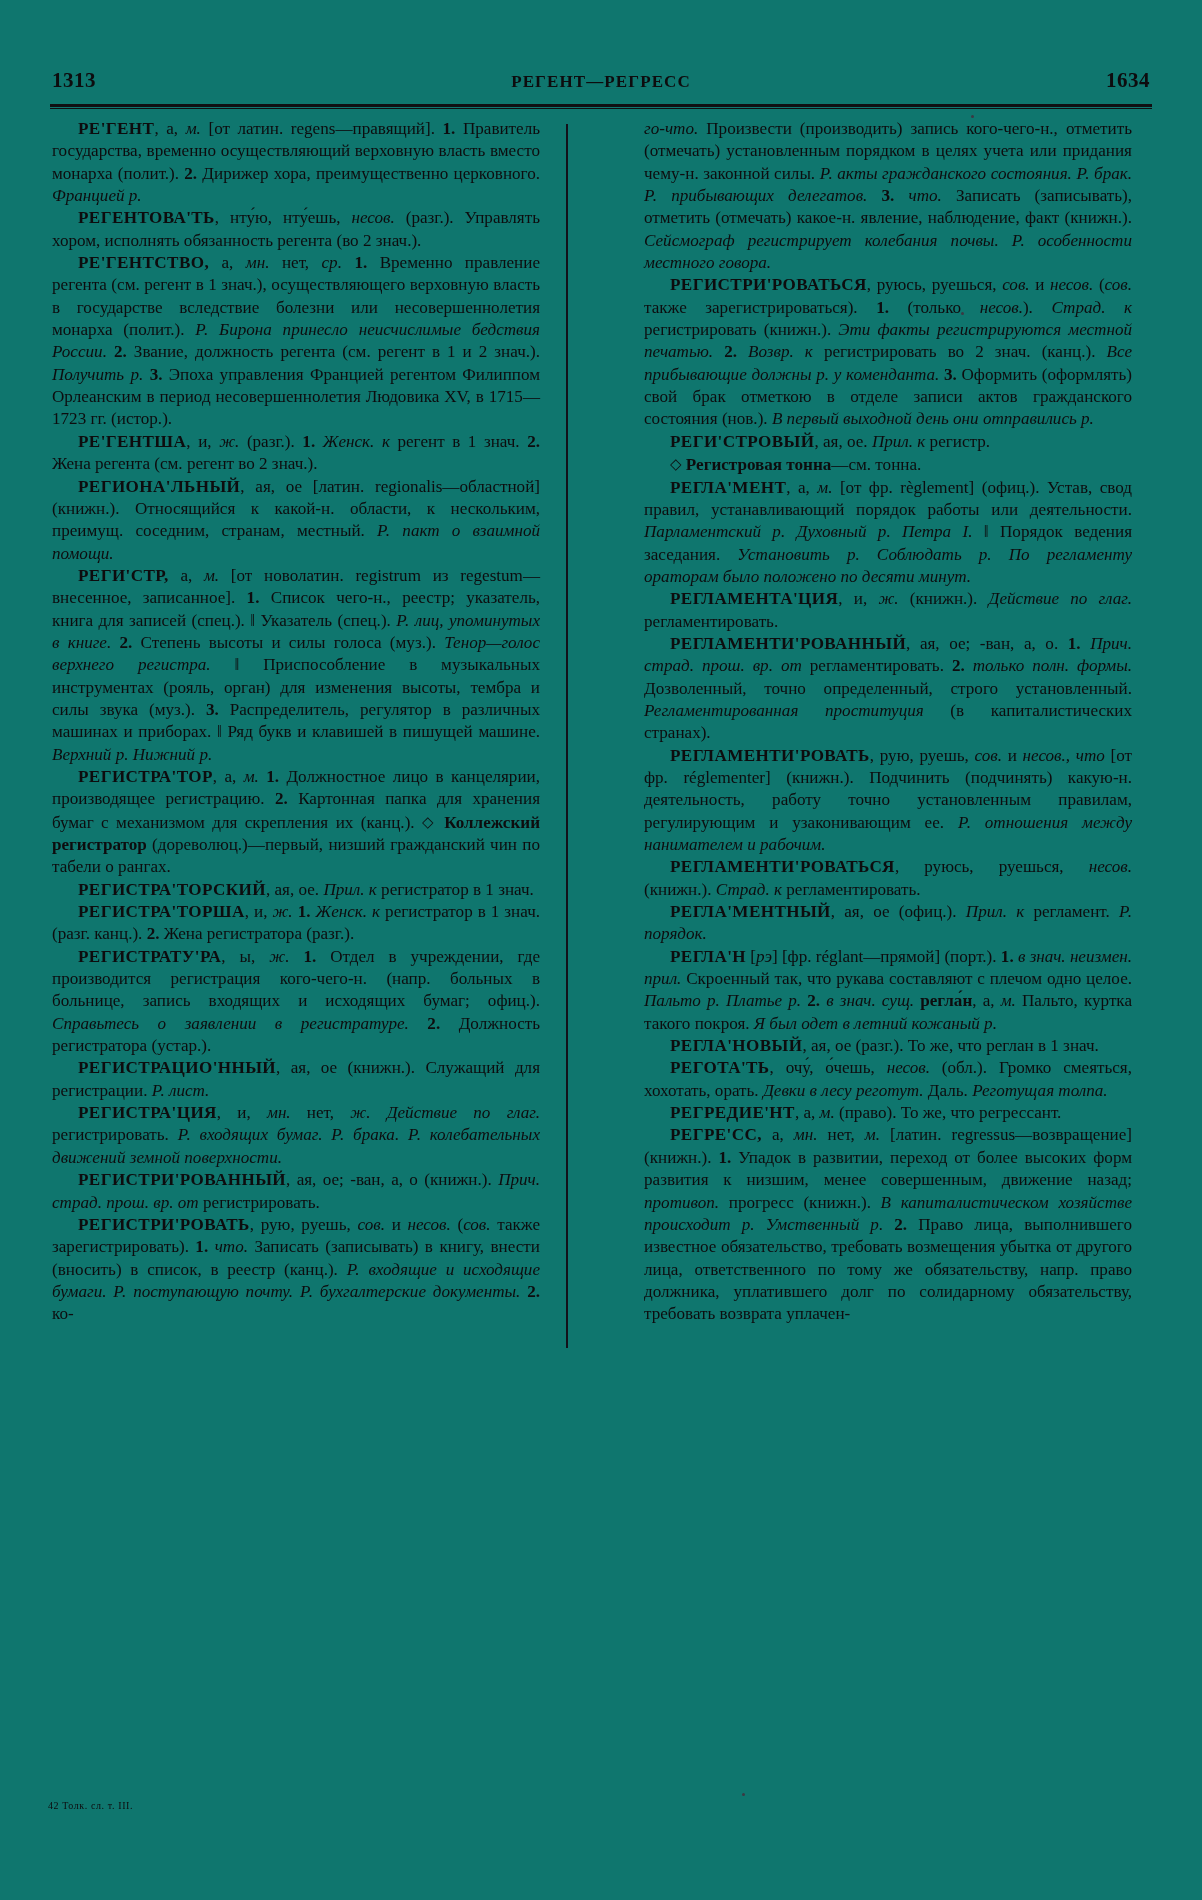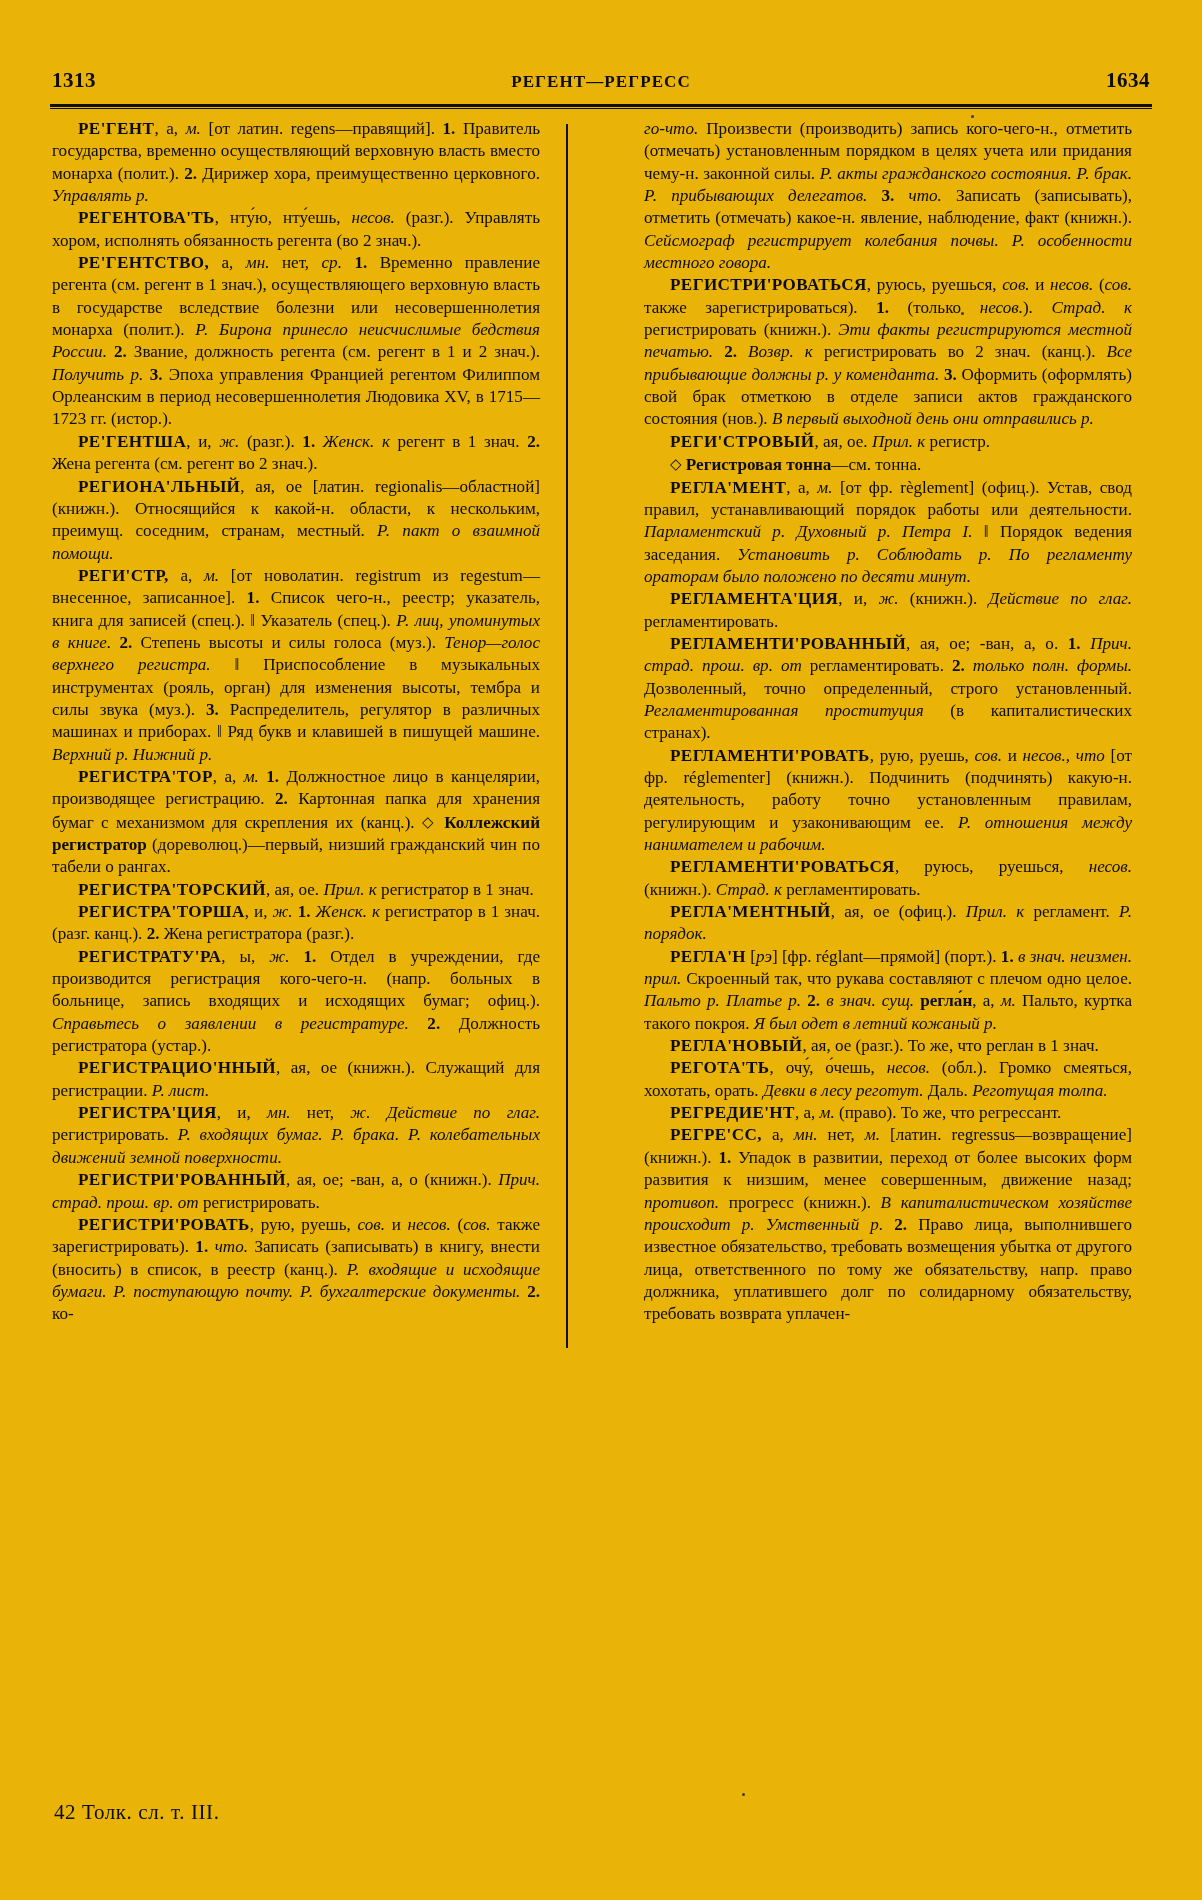--- a/index.html
+++ b/index.html
@@ -4,21 +4,21 @@
 <style>
   html, body {
     margin: 0;
     padding: 0;
     background: #ffffff;
   }
   .page {
     position: relative;
     width: 1202px;
     height: 1900px;
-    background: #eab308;
+    background: #0f766e;
     box-sizing: border-box;
     font-family: "Liberation Serif", "DejaVu Serif", serif;
     color: #0d0c0e;
     overflow: hidden;
   }
   
   .runhead {
     position: absolute;
     left: 52px;
     right: 52px;
@@ -96,23 +96,23 @@
   .dia {
     font-style: normal;
     font-weight: normal;
     font-size: 15px;
     vertical-align: 1px;
   }
   .bar { font-weight: normal; }
   
   .footer {
     position: absolute;
-    left: 54px;
+    left: 48px;
     top: 1800px;
-    font-size: 21px;
+    font-size: 10px;
     letter-spacing: .6px;
   }
   .stray-dot {
     position: absolute;
     width: 3px; height: 3px;
     background: #3b3943;
     border-radius: 50%;
   }
 </style>
 </head>
@@ -126,21 +126,21 @@
     <span class="folio">1634</span>
   </div>
 
   <div class="rule">
     <div class="r1"></div>
     <div class="r2"></div>
   </div>
 
   <div class="cols">
     <div class="col left" id="col-left">
-        <p class="entry"><span class="hw">РЕ'ГЕНТ</span>, а, <i>м.</i> [от латин. regens—правящий]. <span class="num">1.</span> Правитель государства, временно осуществляющий верховную власть вместо монарха (полит.). <span class="num">2.</span> Дирижер хора, преимущественно церковного. <i>Управлять р.</i></p>
+        <p class="entry"><span class="hw">РЕ'ГЕНТ</span>, а, <i>м.</i> [от латин. regens—правящий]. <span class="num">1.</span> Правитель государства, временно осуществляющий верховную власть вместо монарха (полит.). <span class="num">2.</span> Дирижер хора, преимущественно церковного. <i>Францией р.</i></p>
         <p class="entry"><span class="hw">РЕГЕНТОВА'ТЬ</span>, нту́ю, нту́ешь, <i>несов.</i> (разг.). Управлять хором, исполнять обязанность регента (во 2 знач.).</p>
         <p class="entry"><span class="hw">РЕ'ГЕНТСТВО,</span> а, <i>мн.</i> нет, <i>ср.</i> <span class="num">1.</span> Временно правление регента (см. регент в 1 знач.), осуществляющего верховную власть в государстве вследствие болезни или несовершеннолетия монарха (полит.). <i>Р. Бирона принесло неисчислимые бедствия России.</i> <span class="num">2.</span> Звание, должность регента (см. регент в 1 и 2 знач.). <i>Получить р.</i> <span class="num">3.</span> Эпоха управления Францией регентом Филиппом Орлеанским в период несовершеннолетия Людовика XV, в 1715—1723 гг. (истор.).</p>
         <p class="entry"><span class="hw">РЕ'ГЕНТША</span>, и, <i>ж.</i> (разг.). <span class="num">1.</span> <i>Женск. к</i> регент в 1 знач. <span class="num">2.</span> Жена регента (см. регент во 2 знач.).</p>
         <p class="entry"><span class="hw">РЕГИОНА'ЛЬНЫЙ</span>, ая, ое [латин. regionalis—областной] (книжн.). Относящийся к какой-н. области, к нескольким, преимущ. соседним, странам, местный. <i>Р. пакт о взаимной помощи.</i></p>
         <p class="entry"><span class="hw">РЕГИ'СТР,</span> а, <i>м.</i> [от новолатин. registrum из regestum—внесенное, записанное]. <span class="num">1.</span> Список чего-н., реестр; указатель, книга для записей (спец.). <span class="bar">‖</span> Указатель (спец.). <i>Р. лиц, упоминутых в книге.</i> <span class="num">2.</span> Степень высоты и силы голоса (муз.). <i>Тенор—голос верхнего регистра.</i> <span class="bar">‖</span> Приспособление в музыкальных инструментах (рояль, орган) для изменения высоты, тембра и силы звука (муз.). <span class="num">3.</span> Распределитель, регулятор в различных машинах и приборах. <span class="bar">‖</span> Ряд букв и клавишей в пишущей машине. <i>Верхний р. Нижний р.</i></p>
         <p class="entry"><span class="hw">РЕГИСТРА'ТОР</span>, а, <i>м.</i> <span class="num">1.</span> Должностное лицо в канцелярии, производящее регистрацию. <span class="num">2.</span> Картонная папка для хранения бумаг с механизмом для скрепления их (канц.). <span class="dia">◇</span> <span class="sub">Коллежский регистратор</span> (дореволюц.)—первый, низший гражданский чин по табели о рангах.</p>
         <p class="entry"><span class="hw">РЕГИСТРА'ТОРСКИЙ</span>, ая, ое. <i>Прил. к</i> регистратор в 1 знач.</p>
         <p class="entry"><span class="hw">РЕГИСТРА'ТОРША</span>, и, <i>ж.</i> <span class="num">1.</span> <i>Женск. к</i> регистратор в 1 знач. (разг. канц.). <span class="num">2.</span> Жена регистратора (разг.).</p>
         <p class="entry"><span class="hw">РЕГИСТРАТУ'РА</span>, ы, <i>ж.</i> <span class="num">1.</span> Отдел в учреждении, где производится регистрация кого-чего-н. (напр. больных в больнице, запись входящих и исходящих бумаг; офиц.). <i>Справьтесь о заявлении в регистратуре.</i> <span class="num">2.</span> Должность регистратора (устар.).</p>
         <p class="entry"><span class="hw">РЕГИСТРАЦИО'ННЫЙ</span>, ая, ое (книжн.). Служащий для регистрации. <i>Р. лист.</i></p>

